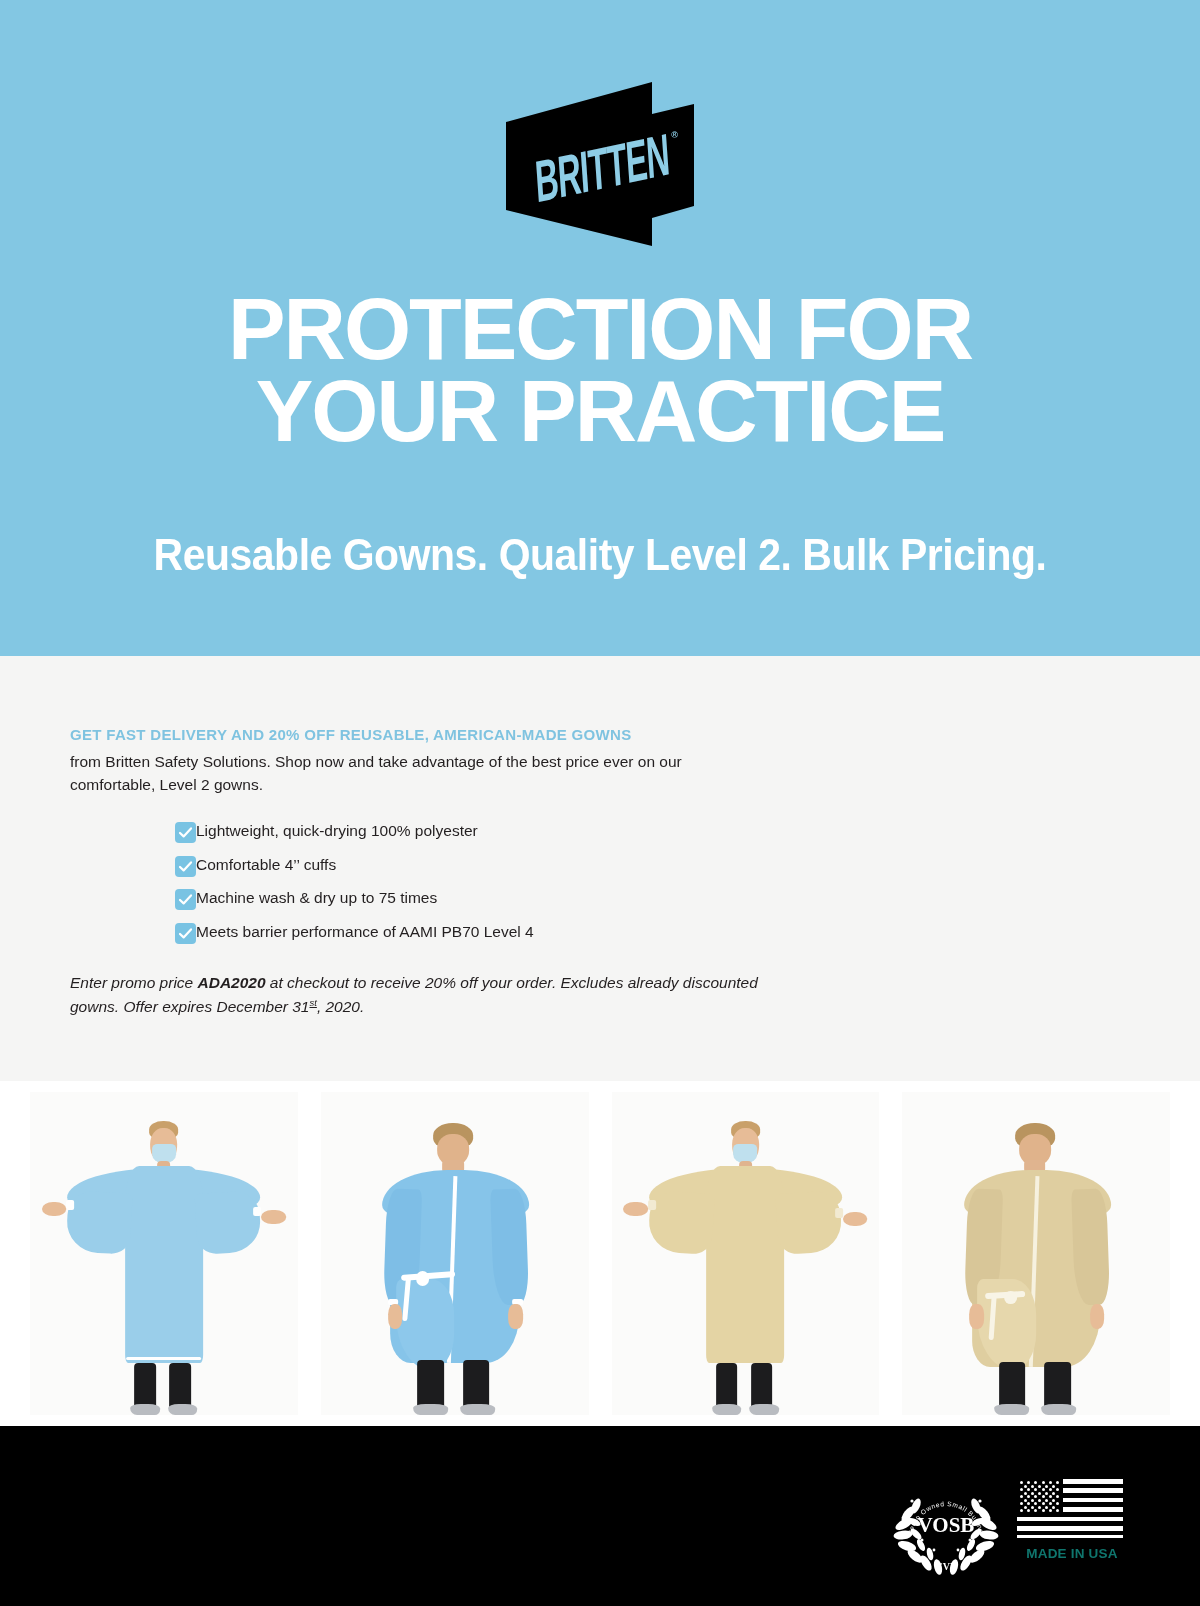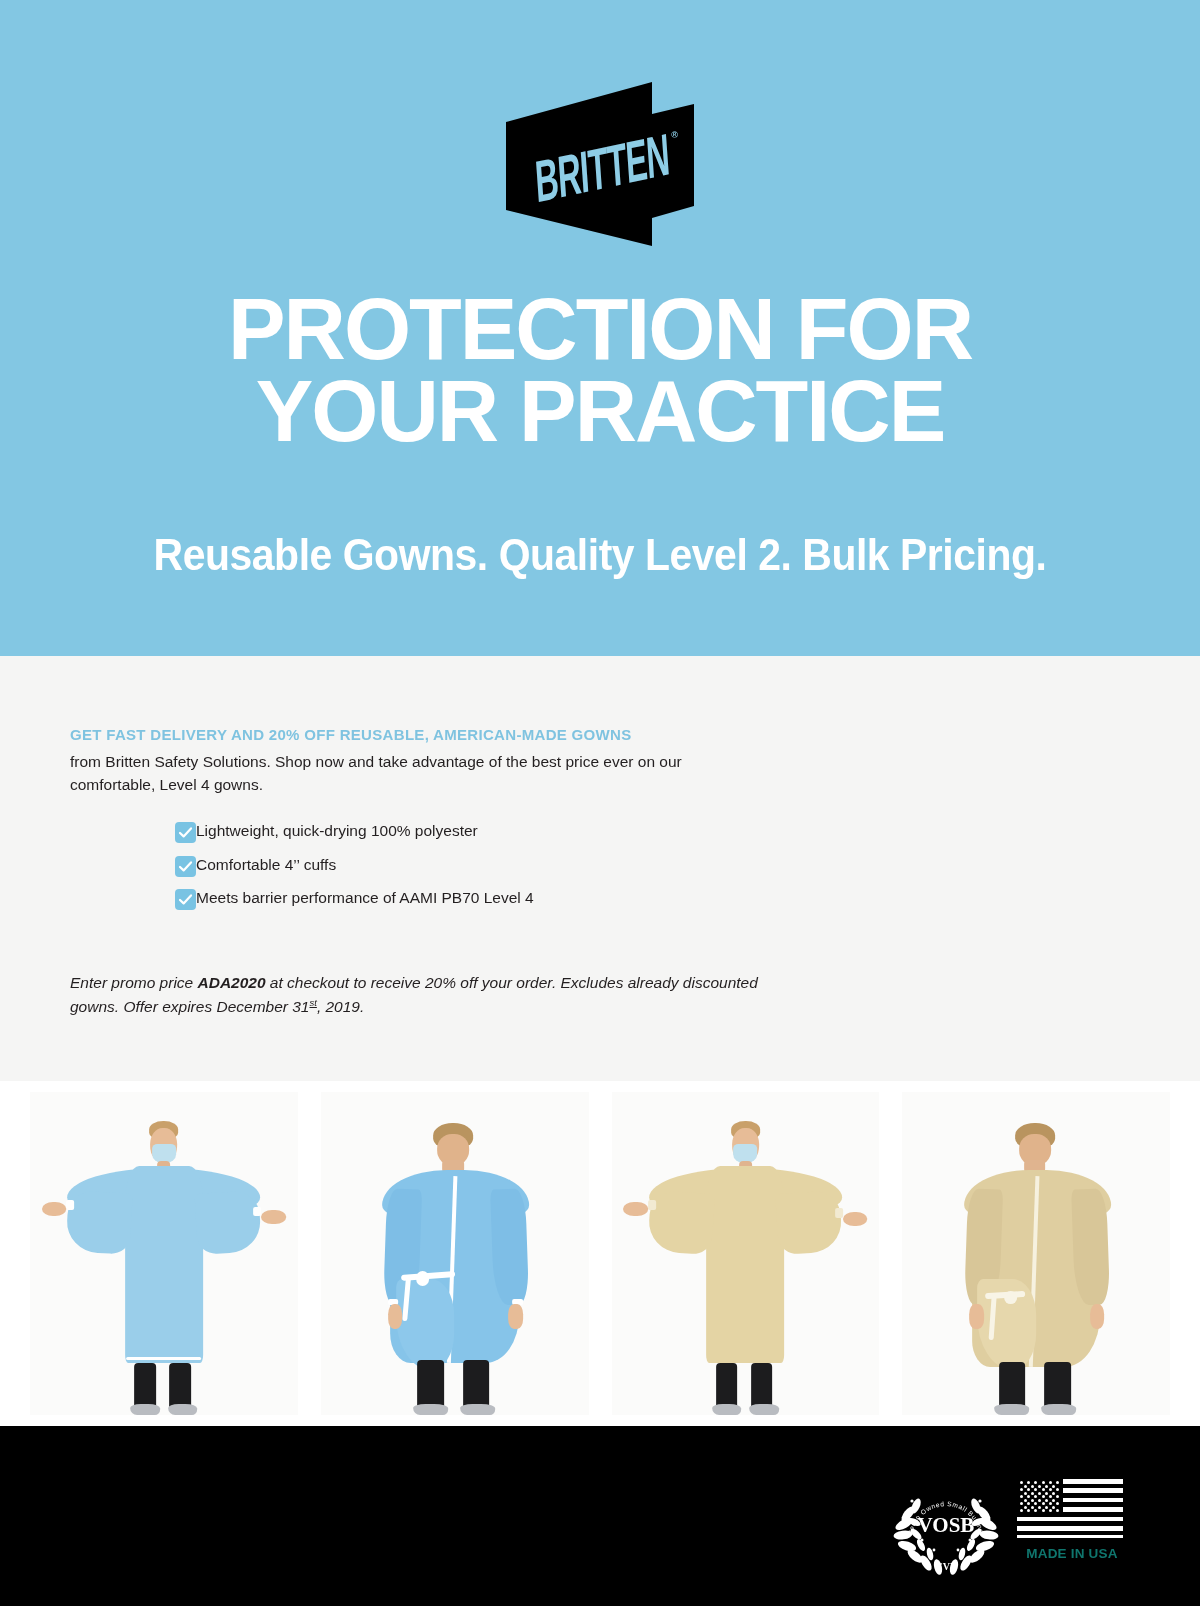--- a/index.html
+++ b/index.html
@@ -256,21 +256,21 @@
       <span class="l2">YOUR PRACTICE</span>
     </h1>
 
     <div class="subhead">Reusable Gowns. Quality Level 2. Bulk Pricing.</div>
   </div>
 
   <div class="mid">
 
     <div class="copy">
       <div class="eyebrow">GET FAST DELIVERY AND 20% OFF REUSABLE, AMERICAN-MADE GOWNS</div>
-      <div class="lede">from Britten Safety Solutions. Shop now and take advantage of the best price ever on our comfortable, Level 4 gowns.</div>
+      <div class="lede">from Britten Safety Solutions. Shop now and take advantage of the best price ever on our comfortable, Level 2 gowns.</div>
     </div>
 
     <ul class="features">
       <li class="feat">
         <span class="cbox">
           <svg width="15" height="15" viewBox="0 0 15 15">
               <path d="M2 8 L5.6 11.4 L13 3.4" stroke="#ffffff" stroke-width="2.2" fill="none" stroke-linecap="round" stroke-linejoin="round"></path>
             </svg>
         </span>
         <span class="feat-label">Lightweight, quick-drying 100% polyester</span>
@@ -282,25 +282,33 @@
             </svg>
         </span>
         <span class="feat-label">Comfortable 4’’ cuffs</span>
       </li>
       <li class="feat">
         <span class="cbox">
           <svg width="15" height="15" viewBox="0 0 15 15">
               <path d="M2 8 L5.6 11.4 L13 3.4" stroke="#ffffff" stroke-width="2.2" fill="none" stroke-linecap="round" stroke-linejoin="round"></path>
             </svg>
         </span>
+        <span class="feat-label">Machine wash &amp; dry up to 75 times</span>
+      </li>
+      <li class="feat">
+        <span class="cbox">
+          <svg width="15" height="15" viewBox="0 0 15 15">
+              <path d="M2 8 L5.6 11.4 L13 3.4" stroke="#ffffff" stroke-width="2.2" fill="none" stroke-linecap="round" stroke-linejoin="round"></path>
+            </svg>
+        </span>
         <span class="feat-label">Meets barrier performance of AAMI PB70 Level 4</span>
       </li>
     </ul>
 
-    <p class="promo"><span>Enter promo price </span><b>ADA2020</b><span> at checkout to receive 20% off your order. Excludes already discounted gowns. Offer expires December 31</span><span class="sup">st</span><span>, 2019.</span></p>
+    <p class="promo"><span>Enter promo price </span><b>ADA2020</b><span> at checkout to receive 20% off your order. Excludes already discounted gowns. Offer expires December 31</span><span class="sup">st</span><span>, 2020.</span></p>
 
     <div class="inset">
       <div class="neck"></div>
       <div class="shoulders"></div>
       <div class="shoulders2"></div>
       <div class="collar"></div>
       <div class="placket"></div>
       <div class="bow">
         <i class="bl1"></i>
           <i class="bl2"></i>

